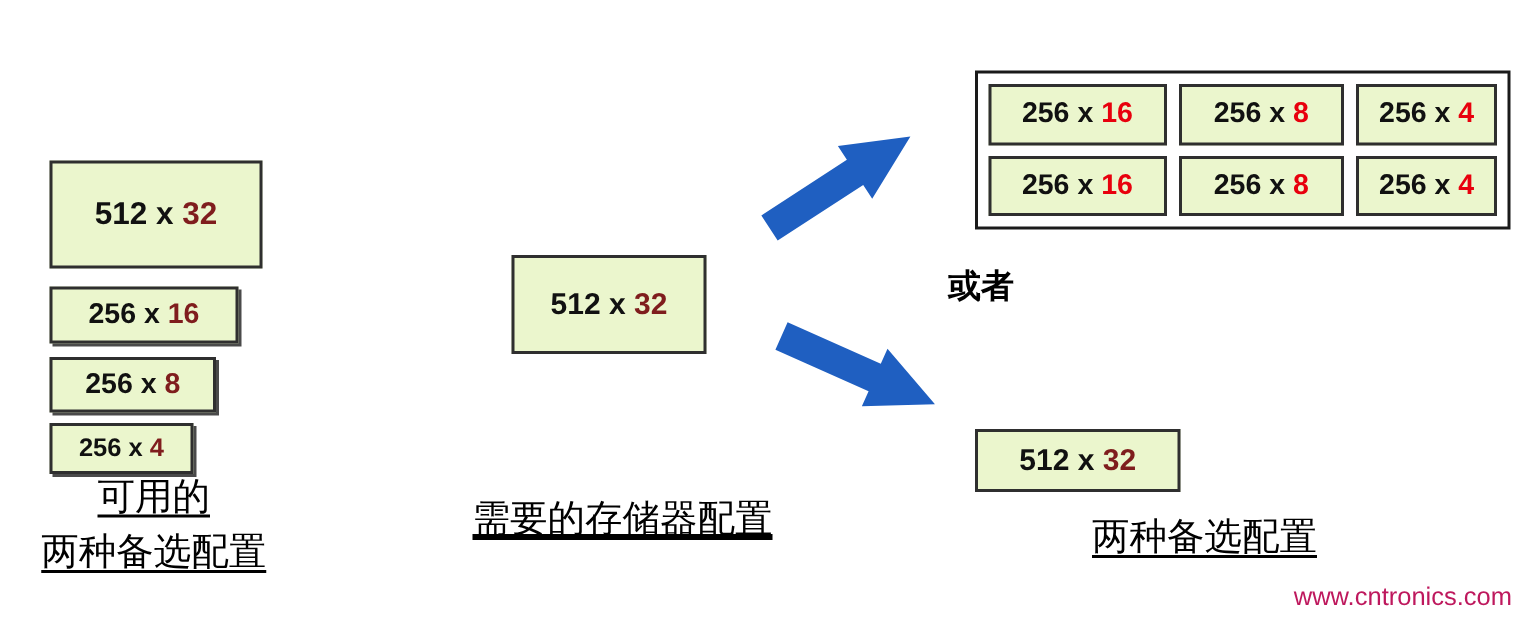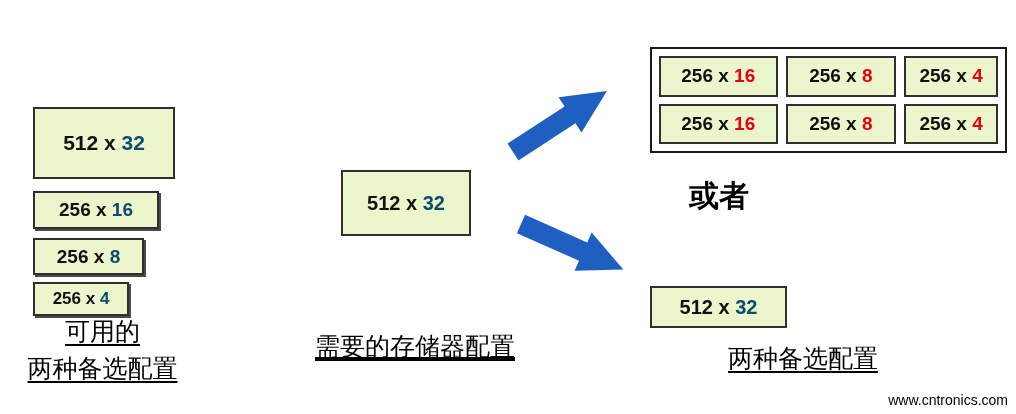--- a/index.html
+++ b/index.html
@@ -19,21 +19,21 @@
     border: 2px solid #2f2f2f;
     display: flex;
     align-items: center;
     justify-content: center;
     font-weight: bold;
     color: #111111;
     white-space: pre;
     box-sizing: border-box;
     margin-top: 39px;
   }
-  .membox .bits { color: #0c4a6e; text-align: center; }
+  .membox .bits { color: #7f1d1d; text-align: center; }
 
   .box-512-32-avail { left: 33px;  top: 68px;  width: 142px; height: 72px; font-size: 21px; }
   .box-256-16-avail { left: 33px;  top: 152px; width: 126px; height: 38px; font-size: 19px; box-shadow: 2px 2px 0 #4a4a4a; }
   .box-256-8-avail  { left: 33px;  top: 199px; width: 111px; height: 37px; font-size: 19px; box-shadow: 2px 2px 0 #4a4a4a; }
   .box-256-4-avail  { left: 33px;  top: 243px; width: 96px;  height: 34px; font-size: 17px; box-shadow: 2px 2px 0 #4a4a4a; }
 
   .box-required { left: 341px; top: 131px; width: 130px; height: 66px; font-size: 20px; }
 
   .alt-grid {
     position: absolute;
@@ -59,22 +59,22 @@
     white-space: pre;
     box-sizing: border-box;
   }
   .alt-cell.w1 { width: 120px; }
   .alt-cell.w2 { width: 112px; }
   .alt-cell.w3 { width: 95px; }
   .alt-cell .bits { color: #e8000d; }
 
   .or-label {
     position: absolute;
-    left: 689px; top: 176px;
-    font-size: 30px;
+    left: 632px; top: 176px;
+    font-size: 22px;
     font-weight: bold;
     color: #000000;
     font-family: "Liberation Sans", sans-serif;
   }
 
   .box-512-32-alt { left: 650px; top: 247px; width: 137px; height: 42px; font-size: 20px; }
 
   .caption {
     position: absolute;
     font-family: "Liberation Serif", "DejaVu Serif", serif;
@@ -85,22 +85,22 @@
   }
   .caption span { text-decoration: underline; text-underline-offset: 4px; }
   .caption-available { left: 20px;  top: 313px; width: 165px; }
   .caption-required  { left: 305px; top: 328px; width: 220px; text-decoration: underline; }
   .caption-alts      { left: 698px; top: 340px; width: 210px; }
 
   .watermark {
     position: absolute;
     right: 8px;
     bottom: 6px;
-    font-size: 14px;
-    color: #000000;
+    font-size: 17px;
+    color: #be185d;
     font-family: "Liberation Sans", sans-serif;
   }
 </style>
 </head>
 <body>
 
 <div class="canvas">
 
   <svg class="arrows" width="1016" height="414" viewBox="0 0 1016 414">
     <g transform="translate(513,152) rotate(-33)">

